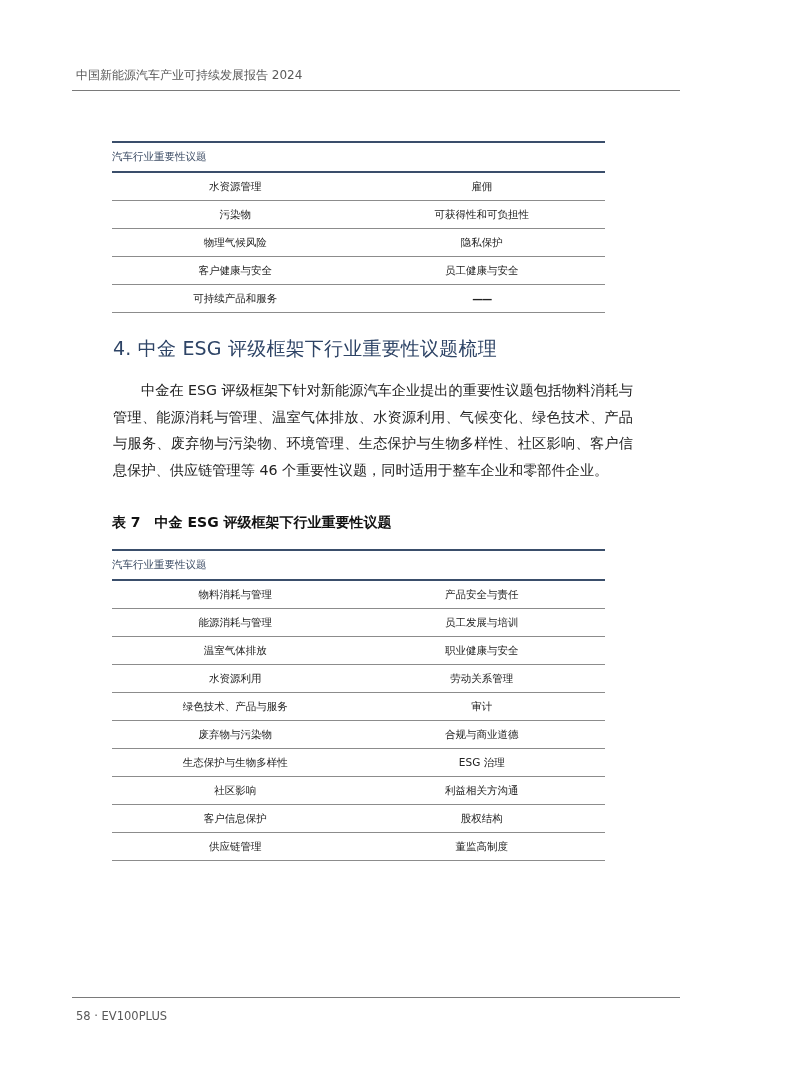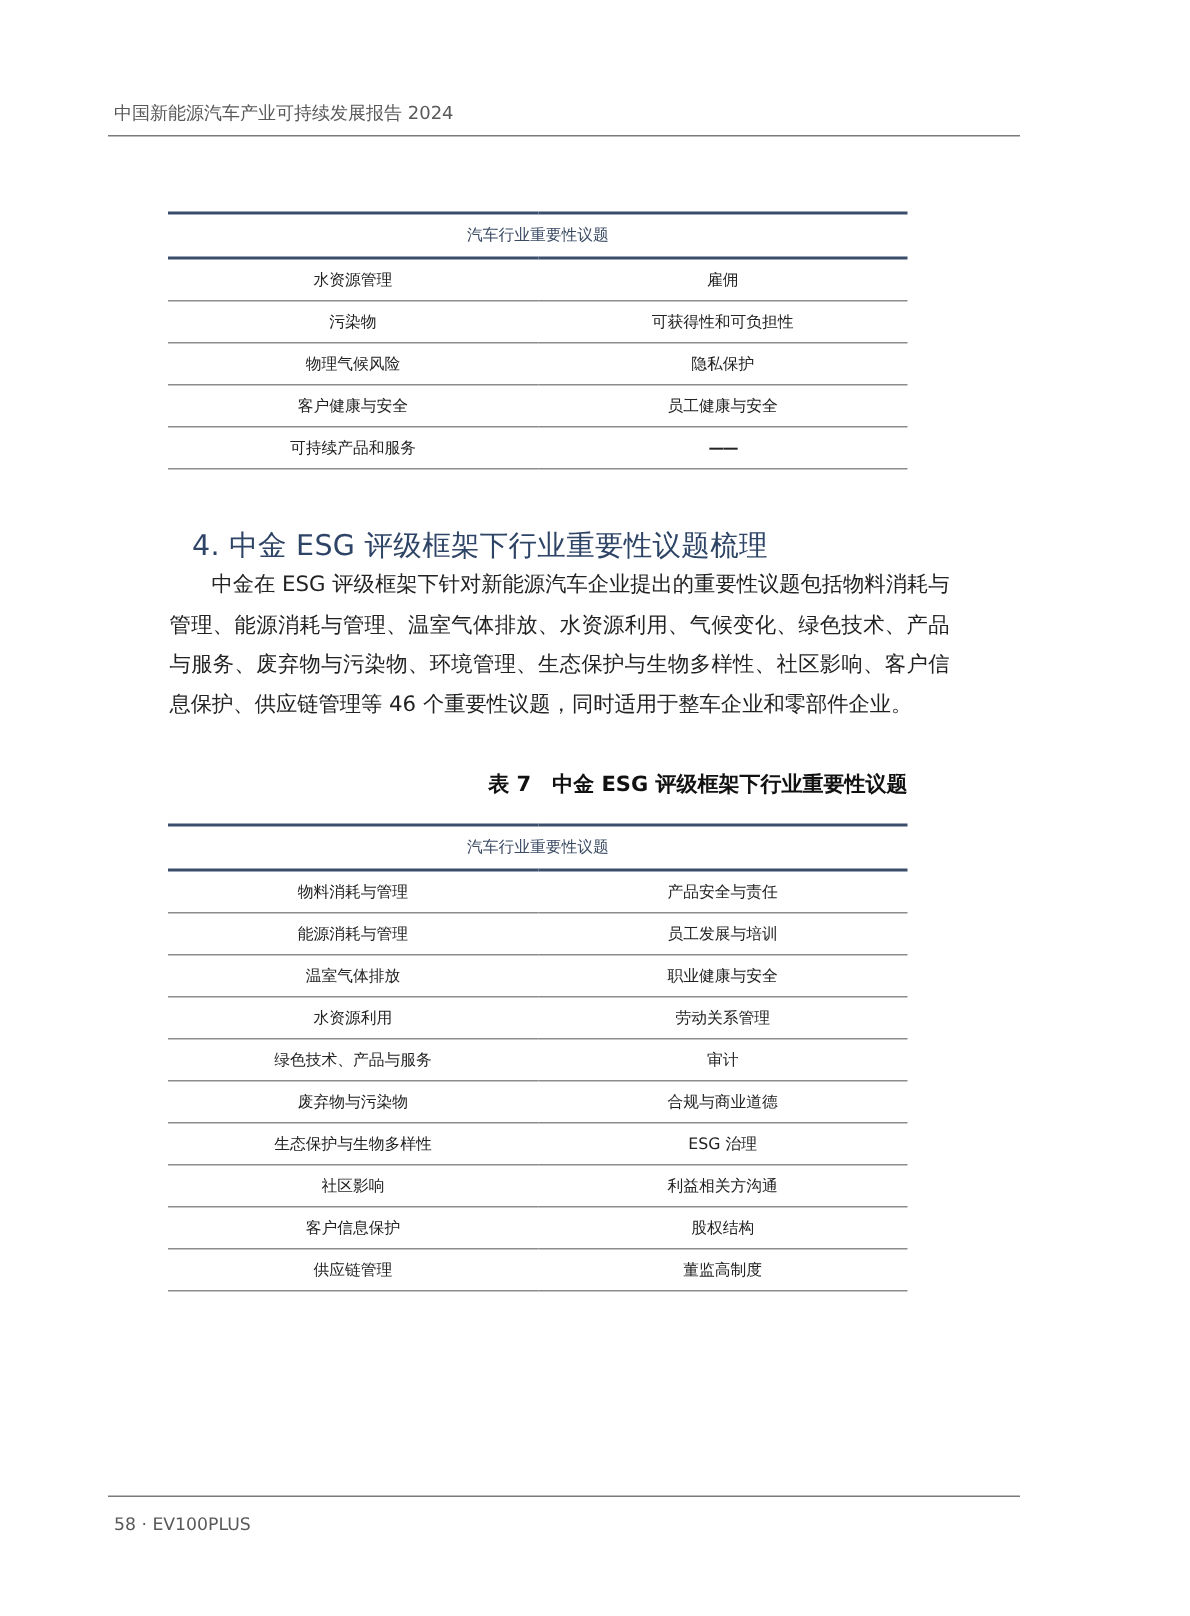--- a/index.html
+++ b/index.html
@@ -53,21 +53,21 @@
       border-collapse: collapse;
       font-size: 10.5px;
       color: #222;
     }
     table.topics th {
       font-weight: normal;
       color: #3a4a63;
       height: 28px;
       border-top: 2px solid #3a4e6b;
       border-bottom: 2px solid #3a4e6b;
-      text-align: center;
+      text-align: left;
       padding: 0;
       margin-top: 16px;
     }
     table.topics td {
       height: 27px;
       text-align: center;
       border-bottom: 1px solid #8c8c8c;
       padding: 0;
       width: 50%;
     }
@@ -77,41 +77,41 @@
     }
     #table1 { top: 141px; }
     #table2 { top: 549px; }
     .section-heading {
       position: absolute;
       left: 113px;
       top: 336px;
       font-size: 19px;
       color: #2e4466;
       font-weight: normal;
-      margin: 15px;
+      margin: 0;
       letter-spacing: 0.2px;
     }
     .body-para {
       position: absolute;
       left: 113px;
       top: 377px;
       width: 520px;
       font-size: 14.2px;
       line-height: 26.5px;
       color: #222;
       margin: 0;
       text-indent: 28px;
       text-align: justify;
     }
     .table-caption {
       position: absolute;
       left: 112px;
       width: 493px;
       top: 514px;
-      text-align: right;
+      text-align: left;
       font-size: 14px;
       font-weight: bold;
       color: #111;
       margin: 0;
     }
   </style>
 </head>
 <body>
 
 <div class="running-header">中国新能源汽车产业可持续发展报告 2024</div>

